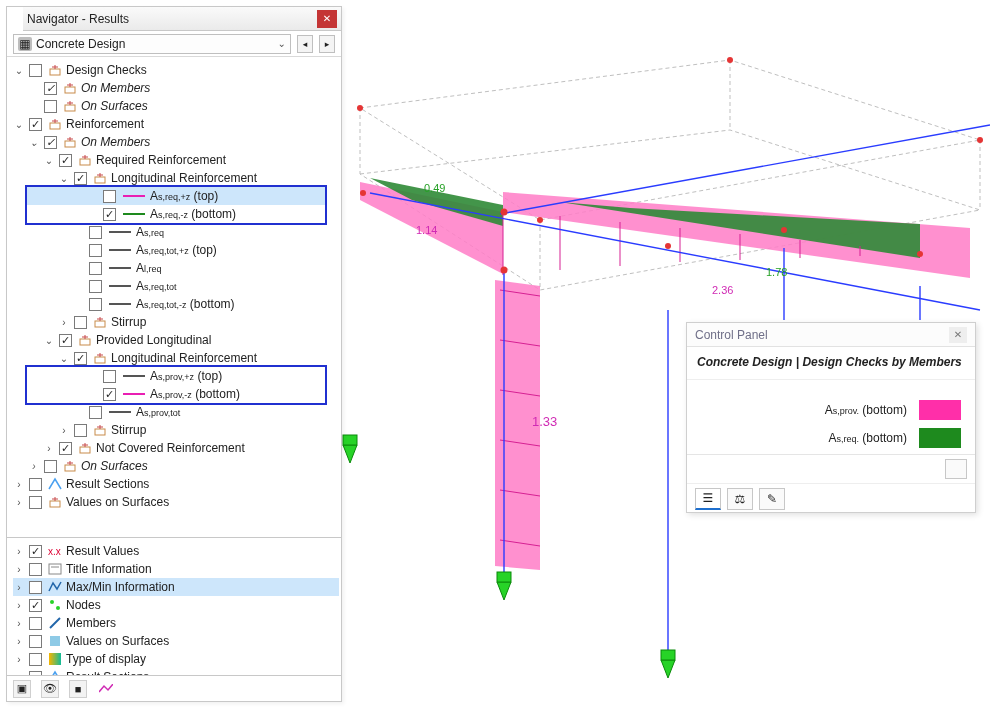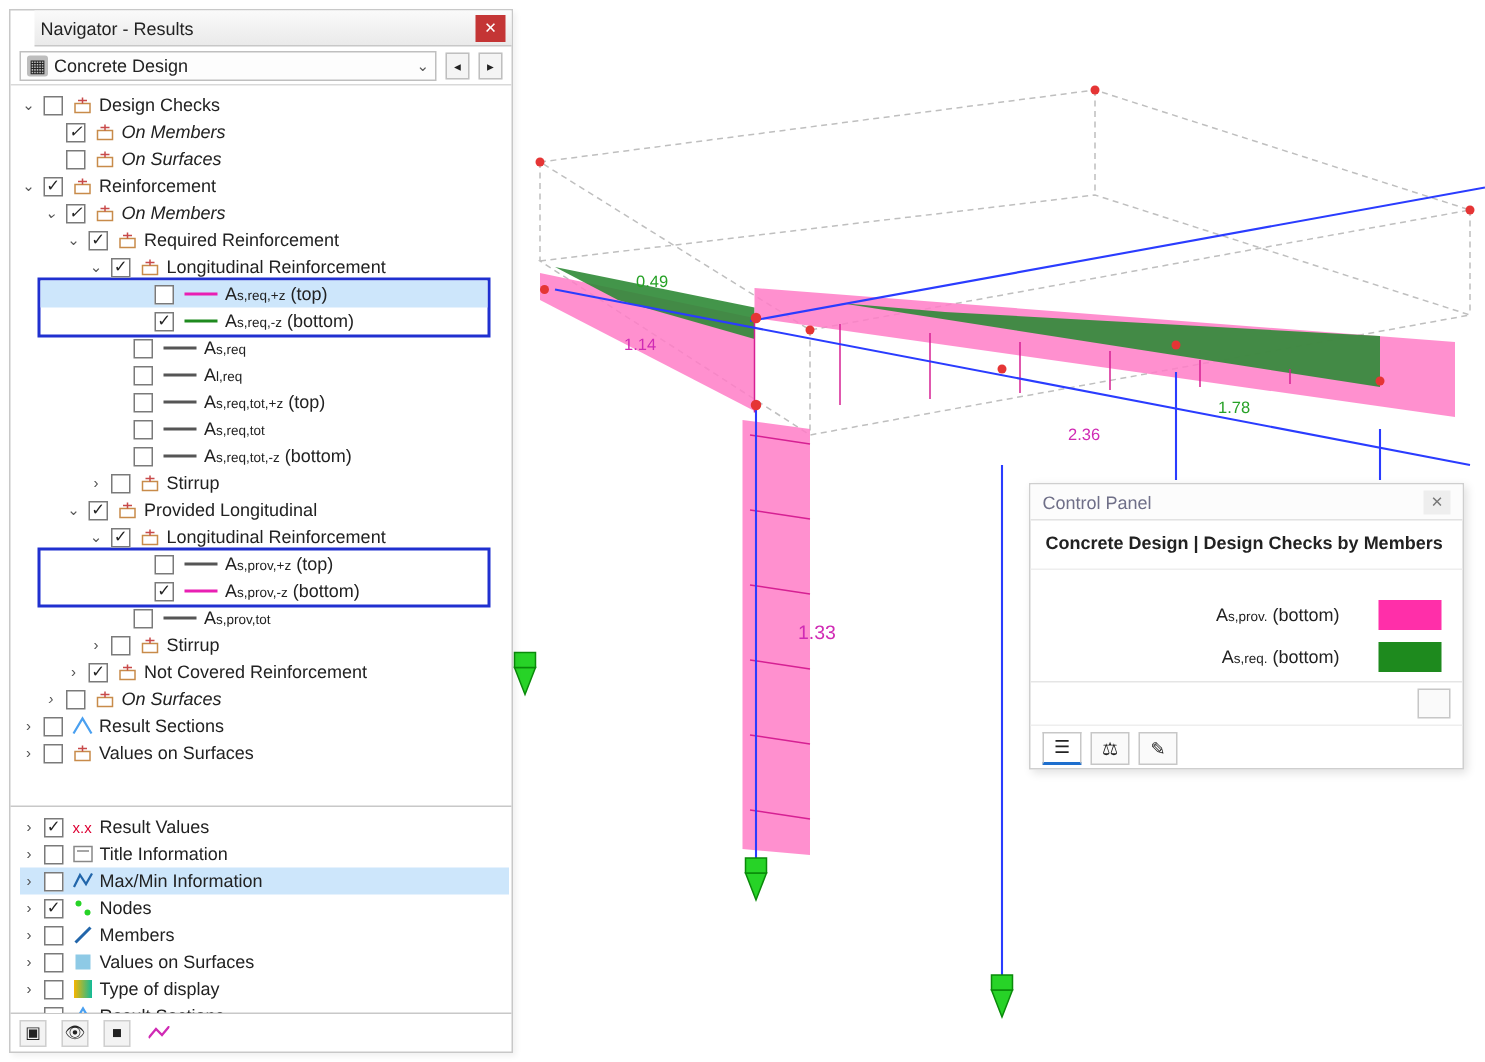--- a/index.html
+++ b/index.html
@@ -30,23 +30,23 @@
   .legline { width:22px; height:2px; margin:0 3px;}
   .label { flex:1; overflow:hidden; text-overflow:ellipsis;}
   .depth0{padding-left:0px;} .depth1{padding-left:15px;font-style:italic;} .depth2{padding-left:30px;}
   .depth3{padding-left:45px;} .depth4{padding-left:60px;}
   .bluebox { border:2px solid #2030d0; margin:-2px 12px; padding:0;}
 
   
   .ctrl { position:absolute; right:14px; top:322px; width:290px; border:1px solid #cfcfcf; background:#fff; box-shadow:2px 2px 6px rgba(0,0,0,0.12);}
   .ctrl-title { height:24px; display:flex; align-items:center; padding:0 8px; color:#6f6f88; border-bottom:1px solid #e2e2e2; background:#fcfcfc;}
   .ctrl-title .cclose{ margin-left:auto; width:18px; height:16px; background:#eee; color:#777; display:flex;align-items:center;justify-content:center; font-size:10px;}
-  .ctrl-sub { padding:8px 10px 10px; font-weight:600; border-bottom:1px solid #eee; font-size:12px;}
+  .ctrl-sub { padding:8px 10px 10px; font-weight:600; border-bottom:1px solid #eee; font-size:12px;font-style:italic;}
   .ctrl-body { padding:16px 14px 60px;}
-  .legend-row{ display:flex; align-items:center; gap:26px; height:28px; justify-content:flex-end;}
+  .legend-row{ display:flex; align-items:center; gap:12px; height:28px; justify-content:flex-end;}
   .swatch { width:42px; height:20px;}
   .ctrl-foot { position:absolute; left:0; right:0; bottom:0; height:58px; border-top:1px solid #e5e5e5; }
   .ctrl-foot .ftop{ height:28px; display:flex; align-items:center; justify-content:flex-end; padding:0 8px;}
   .ctrl-foot .ftop .fbtn{ width:22px; height:20px; border:1px solid #c7c7c7; background:#fafafa;}
   .ctrl-foot .fbot{ height:30px; display:flex; align-items:center; padding:0 8px; gap:6px; border-top:1px solid #eee;}
   .ctrl-foot .fbot .tbtn{ width:26px; height:22px; border:1px solid #c7c7c7; background:#fafafa; display:flex;align-items:center;justify-content:center;}
   .ctrl-foot .fbot .tbtn.active{ background:#fff; border-bottom:2px solid #1e6fce;}
 
   
   .viewport { position:absolute; left:0; top:0; right:0; bottom:0; }
@@ -121,21 +121,21 @@
         <rect x="497" y="572" width="14" height="10"></rect>
     <polygon points="661,660 675,660 668,678"></polygon>
         <rect x="661" y="650" width="14" height="10"></rect>
     <polygon points="343,445 357,445 350,463"></polygon>
         <rect x="343" y="435" width="14" height="10"></rect>
   </g>
 </svg>
 <div style="position:absolute;left:424px;top:182px;color:#26a126;font-size:11px;">0.49</div>
 <div style="position:absolute;left:416px;top:224px;color:#d02bb4;font-size:11px;">1.14</div>
 <div style="position:absolute;left:532px;top:414px;color:#d02bb4;font-size:13px;">1.33</div>
-<div style="position:absolute;left:812px;top:266px;color:#26a126;font-size:11px;">1.78</div>
+<div style="position:absolute;left:766px;top:266px;color:#26a126;font-size:11px;">1.78</div>
 <div style="position:absolute;left:712px;top:284px;color:#d02bb4;font-size:11px;">2.36</div>
 </div>
 
 <div class="panel">
   <div class="titlebar">
     <span class="title">Navigator - Results</span>
     <span class="close">✕</span>
   </div>
   <div class="subbar">
     <div class="combo">
@@ -248,27 +248,27 @@
       <div class="row depth4">
         <span class="caret empty">·</span>
         <span class="chk"></span>
         <span class="legline" style="background:#555"></span>
         <span class="label">A<span class="sub">s,req</span></span>
       </div>
       <div class="row depth4">
         <span class="caret empty">·</span>
         <span class="chk"></span>
         <span class="legline" style="background:#555"></span>
+        <span class="label">A<span class="sub">s,req,tot,+z</span> (top)</span>
+      </div>
+      <div class="row depth4">
+        <span class="caret empty">·</span>
+        <span class="chk"></span>
+        <span class="legline" style="background:#555"></span>
         <span class="label">A<span class="sub">l,req</span></span>
-      </div>
-      <div class="row depth4">
-        <span class="caret empty">·</span>
-        <span class="chk"></span>
-        <span class="legline" style="background:#555"></span>
-        <span class="label">A<span class="sub">s,req,tot,+z</span> (top)</span>
       </div>
       <div class="row depth4">
         <span class="caret empty">·</span>
         <span class="chk"></span>
         <span class="legline" style="background:#555"></span>
         <span class="label">A<span class="sub">s,req,tot</span></span>
       </div>
       <div class="row depth4">
         <span class="caret empty">·</span>
         <span class="chk"></span>

